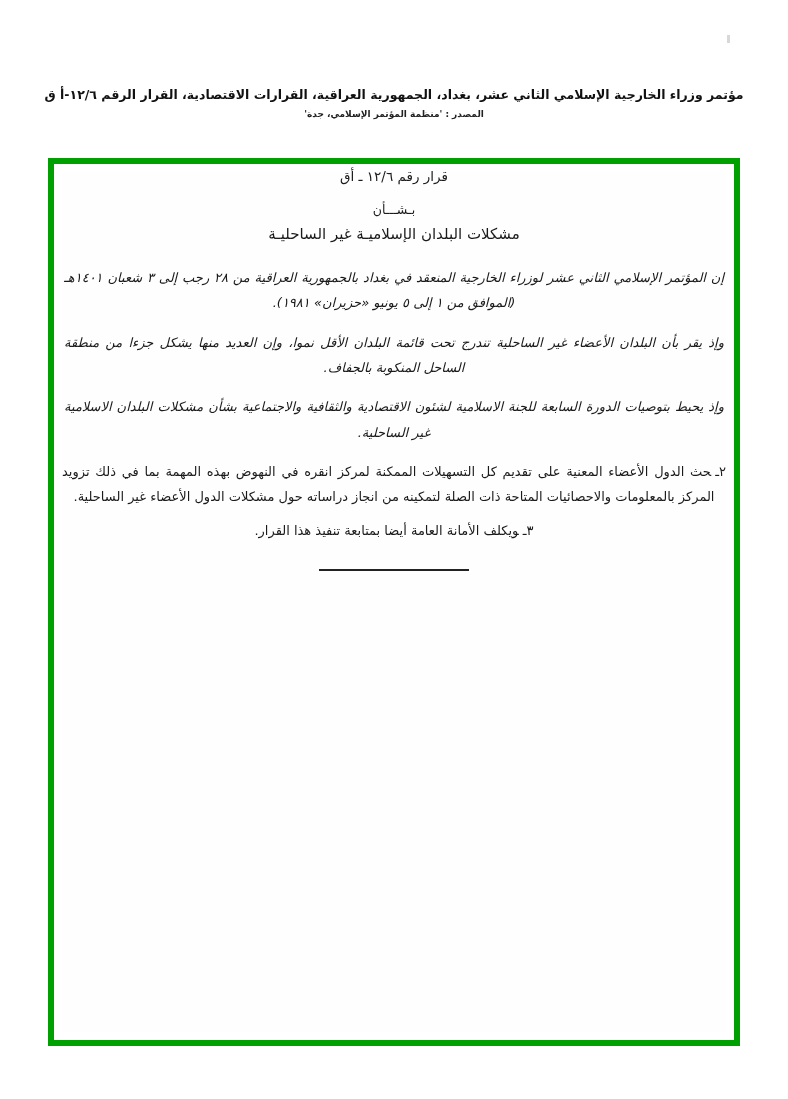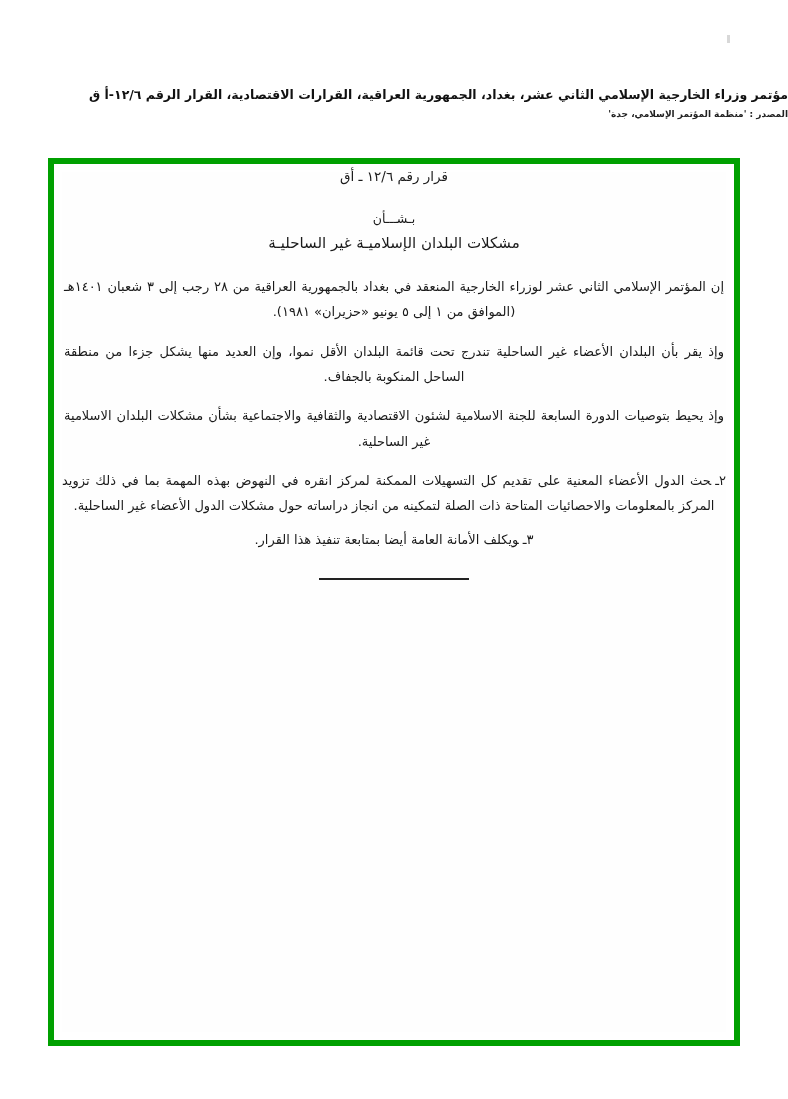--- a/index.html
+++ b/index.html
@@ -22,21 +22,21 @@
     height: 1099px;
     box-sizing: border-box;
   }
 
   
   .header {
     position: absolute;
     top: 86px;
     left: 0;
     width: 788px;
-    text-align: right;
+    text-align: center;
   }
   .header-title {
     font-size: 12.5px;
     font-weight: bold;
     color: #111111;
     letter-spacing: 0px;
     line-height: 1.4;
     direction: rtl;
   }
   .header-source {
@@ -75,21 +75,21 @@
     left: 58px;
     right: 58px;
     direction: rtl;
     color: #1a1a1a;
   }
 
   .doc-num {
     text-align: center;
     font-size: 13.5px;
     letter-spacing: 1px;
-    margin-bottom: 27px;
+    margin-bottom: 18px;
   }
   .doc-about {
     text-align: center;
     font-size: 12.5px;
     letter-spacing: 2px;
     margin-bottom: 8px;
   }
   .doc-subject {
     text-align: center;
     font-size: 15px;
@@ -97,20 +97,21 @@
     margin-bottom: 22px;
   }
 
   .para {
     font-size: 13px;
     line-height: 1.95;
     text-align: justify;
     text-align-last: center;
     margin: 0 0 14px 0;
     padding: 0 6px;
+    font-style: italic;
   }
 
   .clause-list {
     margin: 10px 0 0 0;
     padding: 0;
     list-style: none;
   }
   .clause {
     font-size: 13px;
     line-height: 1.95;

